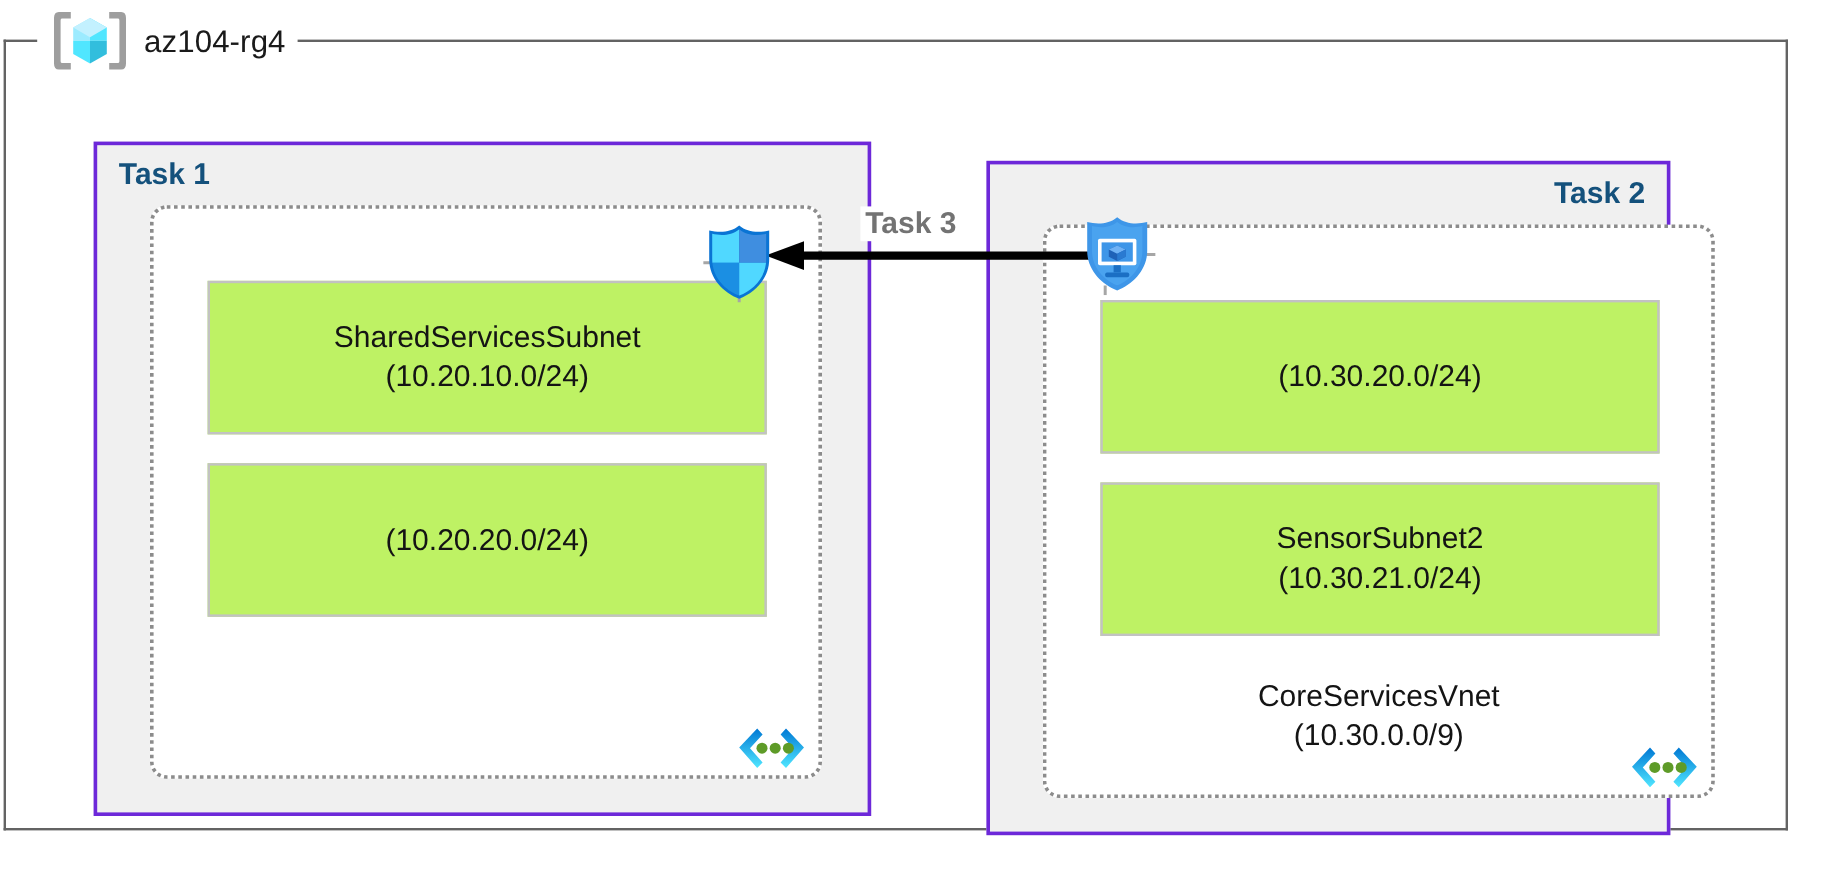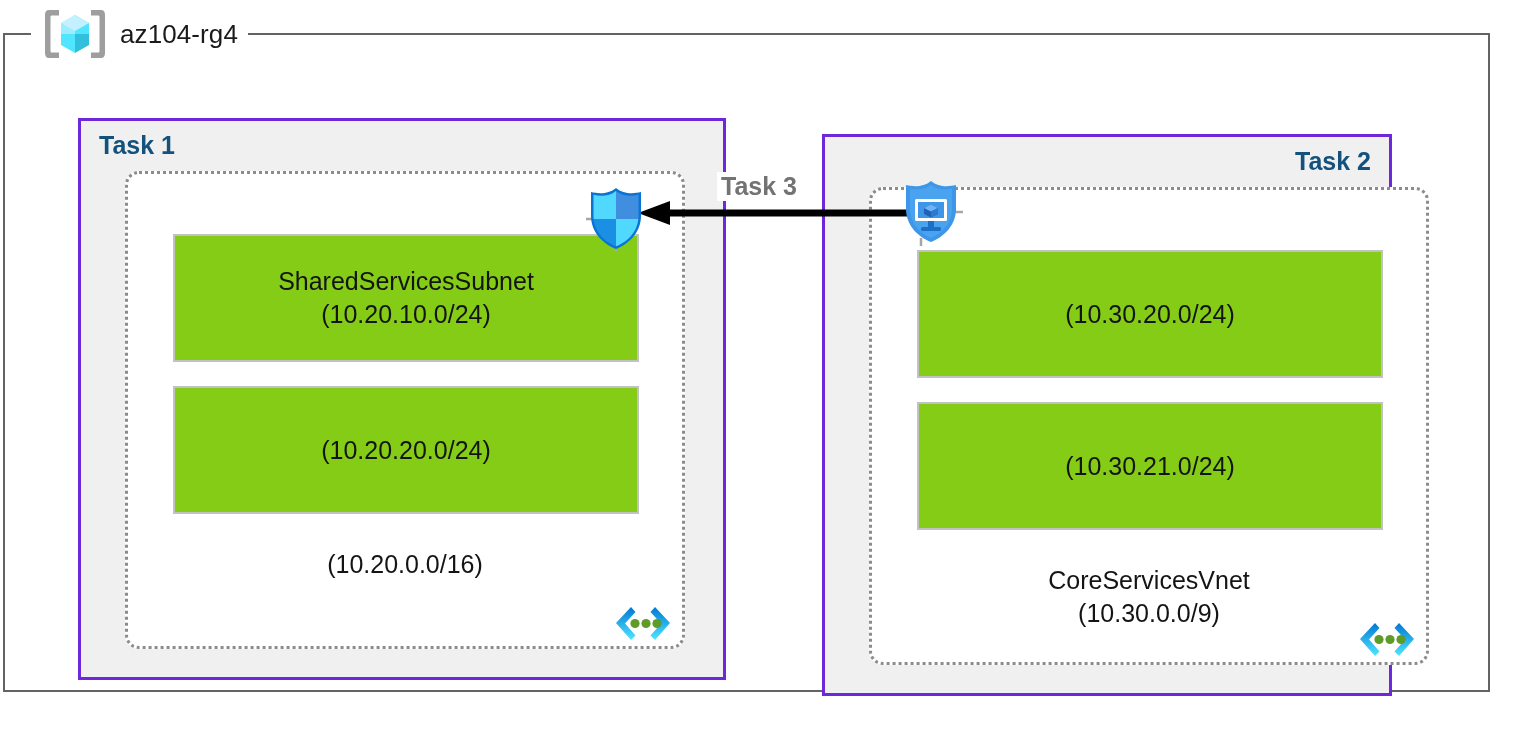--- a/index.html
+++ b/index.html
@@ -120,21 +120,21 @@
   }
 
   
   .subnet-box {
     position: absolute;
     left: 45px;
     width: 466px;
     height: 128px;
     box-sizing: border-box;
     border: 2px solid #c2c2c2;
-    background: #84cc16;
+    background: #bef264;
     display: flex;
     flex-direction: column;
     align-items: center;
     justify-content: center;
   }
   .subnet-box.row1 { top: 60px; }
   .subnet-box.row2 { top: 212px; }
 
   .subnet-name, .subnet-cidr {
     font-size: 25px;
@@ -251,21 +251,20 @@
       <div class="subnet-box row1">
         <span class="subnet-name">SharedServicesSubnet</span>
         <span class="subnet-cidr">(10.20.10.0/24)</span>
       </div>
 
       <div class="subnet-box row2">
         <span class="subnet-cidr">(10.20.20.0/24)</span>
       </div>
 
       <div class="vnet-footer">
-        <span class="vnet-cidr">(10.20.0.0/16)</span>
       </div>
 
       <svg class="vnet-corner-icon" viewBox="0 0 62 40">
         <defs>
           <linearGradient id="vnB1" x1="0" y1="0" x2="0" y2="1">
             <stop offset="0%" stop-color="#0078d4"></stop>
             <stop offset="100%" stop-color="#50e6ff"></stop>
           </linearGradient>
         </defs>
         <path d="M19 3 L4 19 L19 36 L23.5 31.5 L13 19.5 L23.5 8 Z" fill="url(#vnB1)"></path>
@@ -280,20 +279,21 @@
   <div class="task-box right">
     <div class="task-title align-right">Task 2</div>
 
     <div class="vnet-box">
 
       <div class="subnet-box row1">
         <span class="subnet-cidr">(10.30.20.0/24)</span>
       </div>
 
       <div class="subnet-box row2">
+        <span class="subnet-name">SensorSubnet2</span>
         <span class="subnet-cidr">(10.30.21.0/24)</span>
       </div>
 
       <div class="vnet-footer">
         <span class="vnet-name">CoreServicesVnet</span>
         <span class="vnet-cidr">(10.30.0.0/9)</span>
       </div>
 
       <svg class="vnet-corner-icon" viewBox="0 0 62 40">
         <defs>

